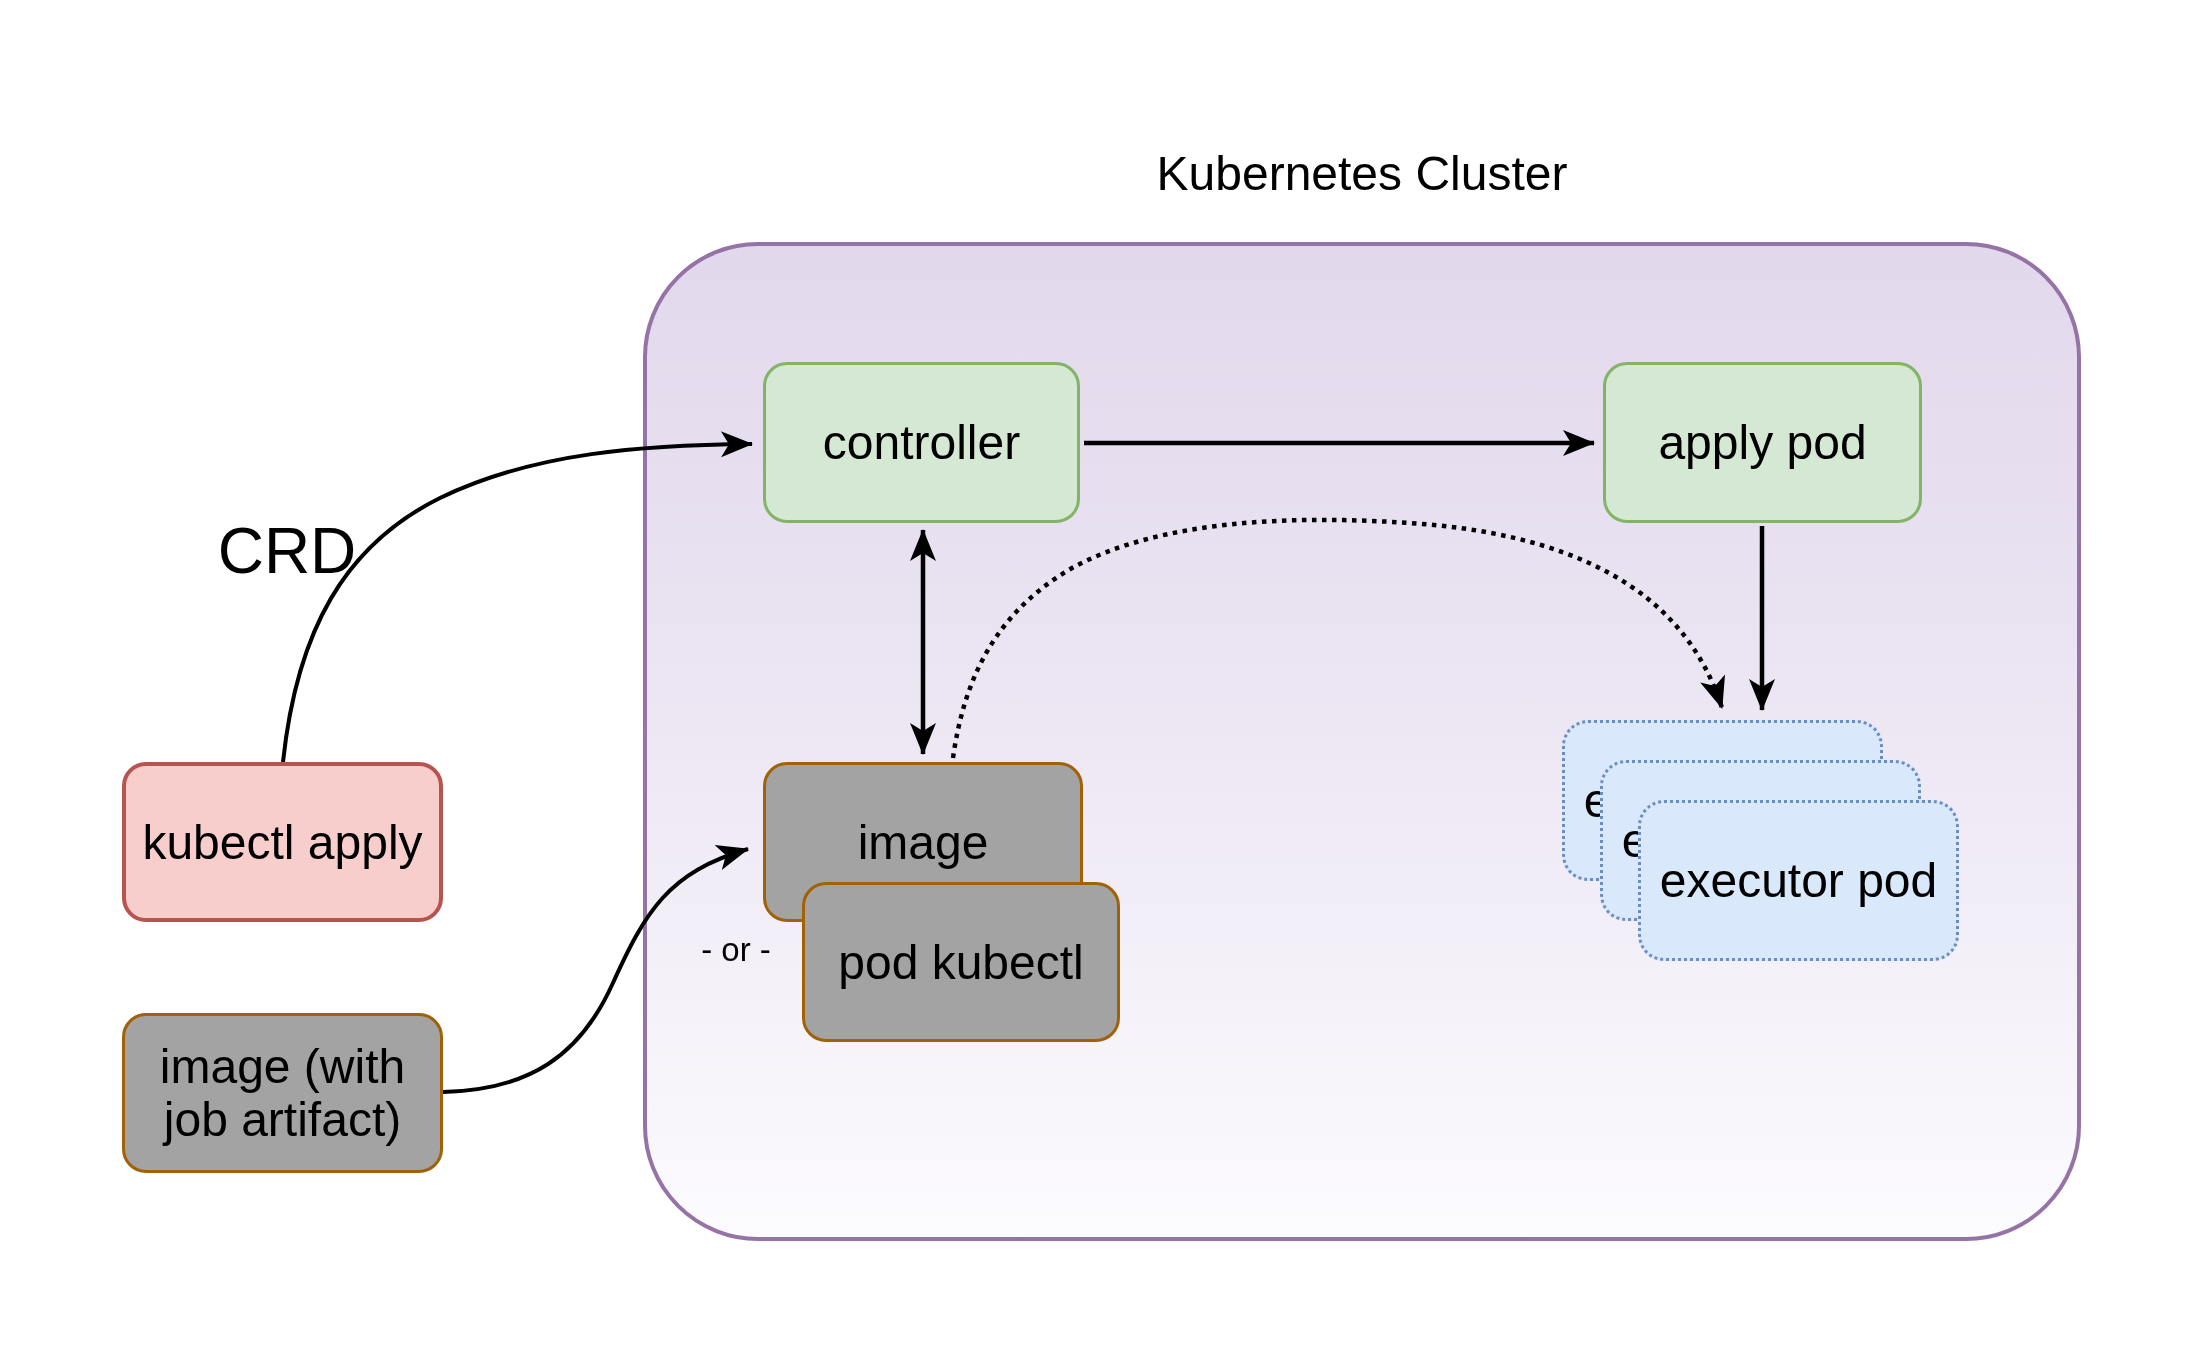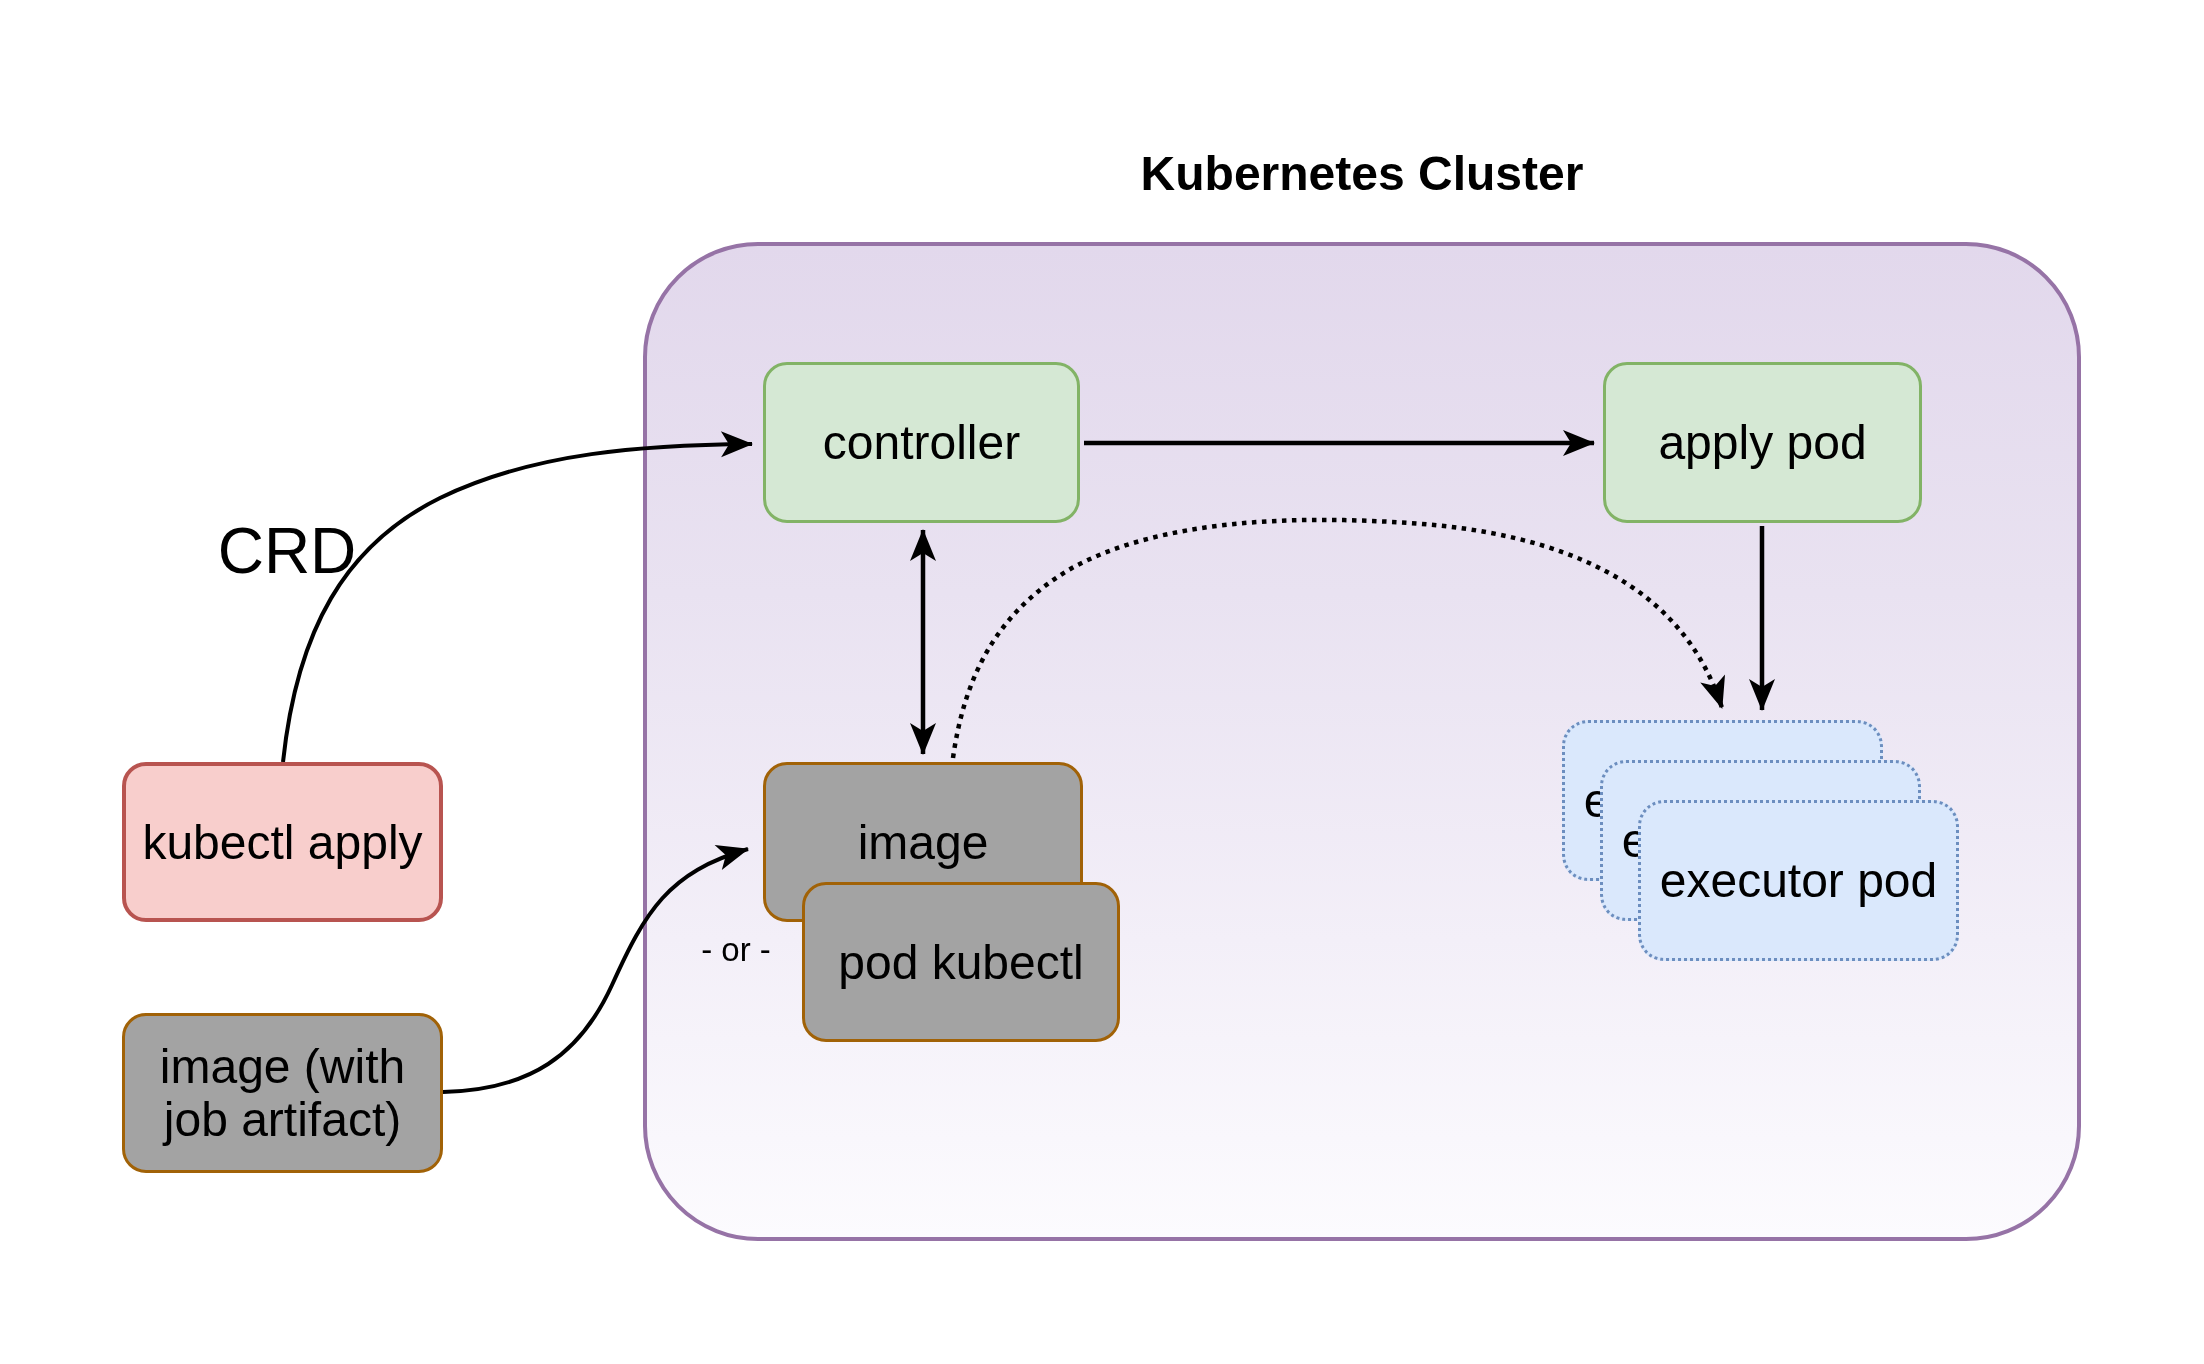--- a/index.html
+++ b/index.html
@@ -9,21 +9,21 @@
     background:#ffffff;
     font-family:"Liberation Sans","DejaVu Sans",sans-serif;
     color:#000;
     overflow:hidden;
   }
   .abs{position:absolute;box-sizing:border-box;}
 
   
   #diagram-title{
     left:962px;top:145px;width:800px;
-    font-size:48px;line-height:58px;text-align:center;font-weight:bold;
+    font-size:48px;line-height:58px;text-align:center;
   }
   #crd-label{
     left:187px;top:522px;width:200px;
     font-size:64px;line-height:58px;text-align:center;
   }
   #or-label{
     left:636px;top:922px;width:200px;
     font-size:33px;line-height:56px;text-align:center;
   }
 

